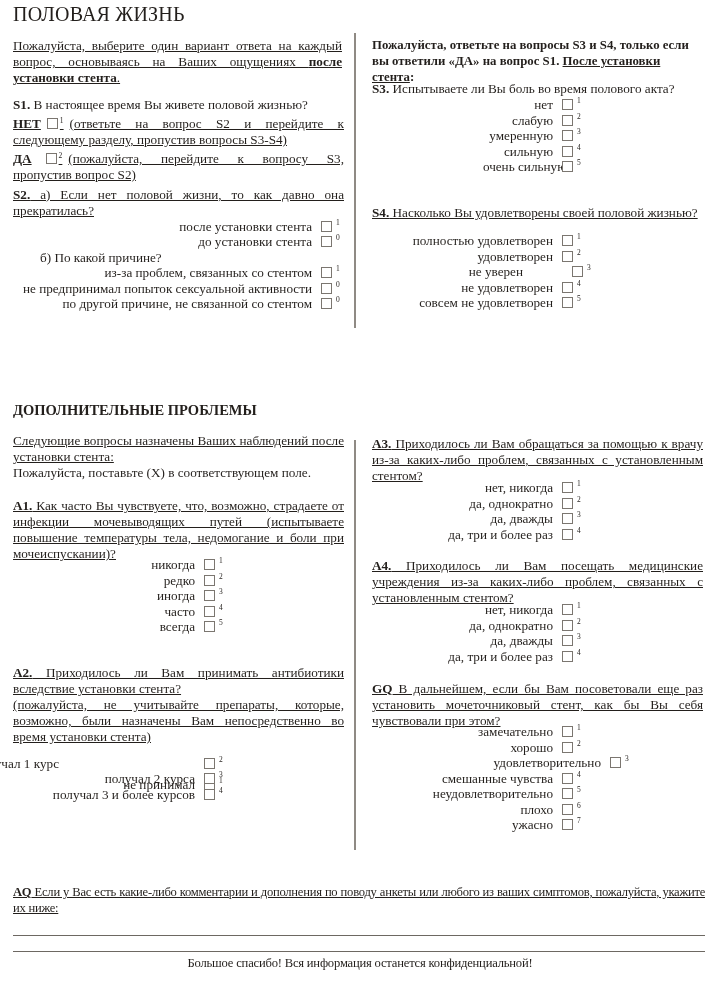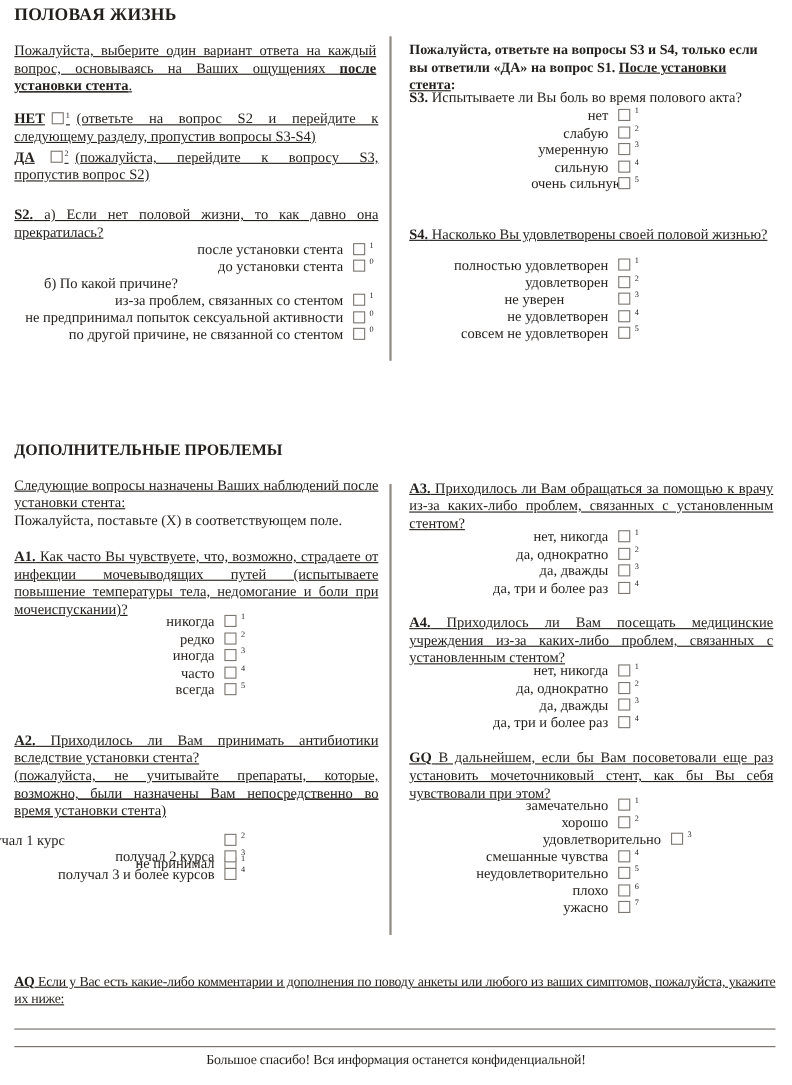--- a/index.html
+++ b/index.html
@@ -1,19 +1,19 @@
 <!DOCTYPE html>
 <html><head>
 <meta charset="utf-8">
 <style>
   * { box-sizing: border-box; margin: 0; padding: 0; }
   html, body { width: 720px; height: 986px; background: #ffffff; overflow: hidden; }
   body { position: relative; font-family: "Liberation Serif", "DejaVu Serif", serif; color: #231f1c; font-size: 13.2px; line-height: 16px; }
   .abs { position: absolute; }
-  .title { font-weight: bold; font-size: 16px; letter-spacing: 0.2px; line-height: 18px; }
+  .title { font-weight: normal; font-size: 20px; letter-spacing: 0.2px; line-height: 18px; }
   .title2 { font-weight: bold; font-size: 14.5px; line-height: 16px; }
   .para { text-align: justify; text-decoration: underline; }
   .para.last-left { text-align-last: left; }
   .b { font-weight: bold; }
   .u { text-decoration: underline; font-weight: bold; }
   .divider { position: absolute; width: 2px; background: #8f8a84; }
   .opt-row { position: absolute; height: 15px; display: flex; align-items: center; }
   .opt-label { position: absolute; right: 0; white-space: nowrap; text-align: right; }
   .cb { position: absolute; width: 11px; height: 11px; border: 1px solid #7b7670; background: #fff; top: 2px; }
   .sup { position: absolute; font-size: 7.5px; line-height: 8px; top: 0px; }
@@ -24,20 +24,21 @@
 </head>
 <body>
 
 <div class="abs title" style="left:13px; top:5px;">ПОЛОВАЯ ЖИЗНЬ</div>
 
 <div class="abs para last-left" style="left:13px; top:38px; width:329px;">
   <span>Пожалуйста, выберите один вариант ответа на каждый вопрос, основываясь на Ваших ощущениях </span><span class="u">после установки стента</span><span>.</span>
 </div>
 
 <div class="abs" style="left:13px; top:97px; width:331px;">
+  <div><span class="b">S1.</span><span> В настоящее время Вы живете половой жизнью?</span></div>
   <div class="para last-left">
     <span class="b">НЕТ</span><span class="inline-cb"></span><span class="inline-sup">1</span><span>(ответьте на вопрос S2 и перейдите к следующему разделу, пропустив вопросы S3-S4)</span>
   </div>
   <div class="para last-left">
     <span class="b">ДА</span><span class="inline-cb" style="margin-left:14px"></span><span class="inline-sup">2</span><span>(пожалуйста, перейдите к вопросу S3, пропустив вопрос S2)</span>
   </div>
 </div>
 
 <div class="abs para last-left" style="left:13px; top:187px; width:331px;">
   <span class="b">S2.</span><span>  а) Если нет половой жизни, то как давно она прекратилась?</span>
@@ -118,21 +119,21 @@
     <div class="opt-row" style="left: 0px; top: 233px; width: 720px;">
       <span class="opt-label" style="right: 167px; top: 0px;">полностью удовлетворен</span>
       <span class="cb" style="left: 562px;"></span>
       <span class="sup" style="left: 577px;">1</span>
     </div>
     <div class="opt-row" style="left: 0px; top: 248.5px; width: 720px;">
       <span class="opt-label" style="right: 167px; top: 0px;">удовлетворен</span>
       <span class="cb" style="left: 562px;"></span>
       <span class="sup" style="left: 577px;">2</span>
     </div>
-    <div class="opt-row" style="left: 0px; top: 264px; width: 680px;">
+    <div class="opt-row" style="left: 10px; top: 264px; width: 680px;">
       <span class="opt-label" style="right: 167px; top: 0px;">не уверен</span>
       <span class="cb" style="left: 562px;"></span>
       <span class="sup" style="left: 577px;">3</span>
     </div>
     <div class="opt-row" style="left: 0px; top: 279.5px; width: 720px;">
       <span class="opt-label" style="right: 167px; top: 0px;">не удовлетворен</span>
       <span class="cb" style="left: 562px;"></span>
       <span class="sup" style="left: 577px;">4</span>
     </div>
     <div class="opt-row" style="left: 0px; top: 295px; width: 720px;">

